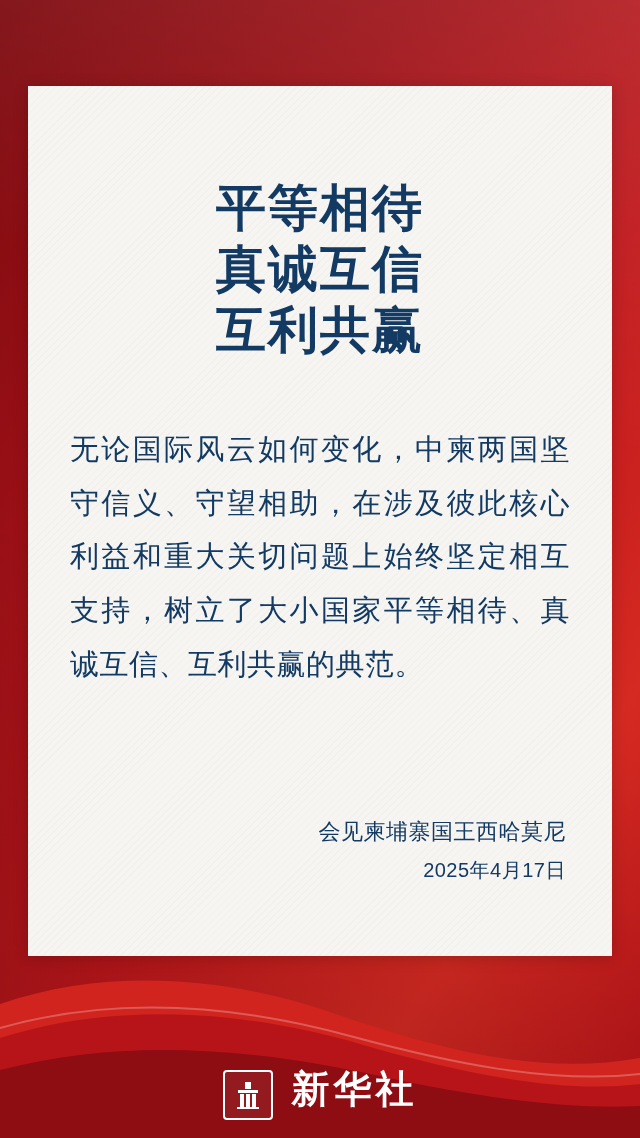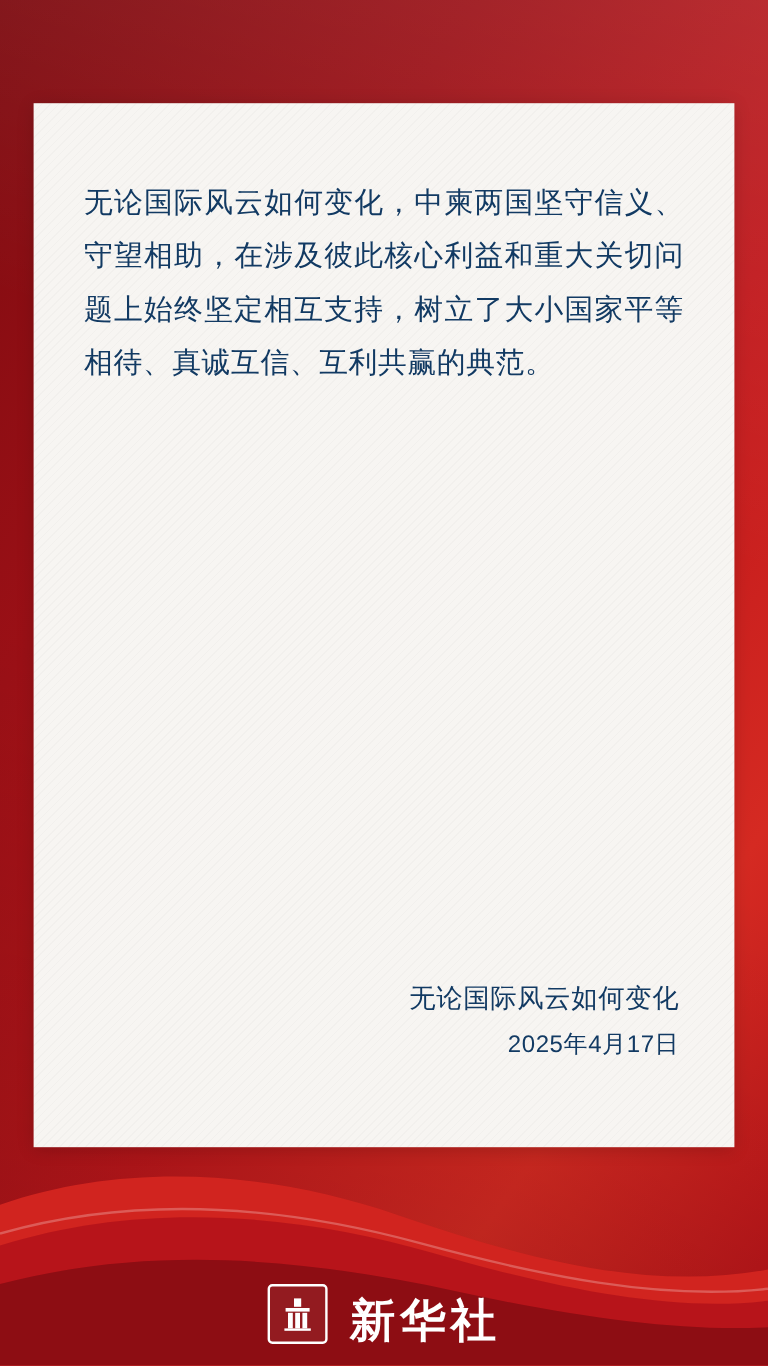--- a/index.html
+++ b/index.html
@@ -55,21 +55,21 @@
     font-size: 50px;
     line-height: 1.22;
     letter-spacing: 2px;
   }
   .headline .line { display: block; }
 
   .body-text {
     margin: 0;
     padding: 62px 42px 0 42px;
     color: #123a63;
-    font-size: 24px;
+    font-size: 29px;
     line-height: 1.85;
     text-align: justify;
     text-justify: inter-ideograph;
     letter-spacing: 0.5px;
   }
 
   .attribution {
     position: absolute;
     right: 46px;
     bottom: 72px;
@@ -101,21 +101,21 @@
     height: 230px;
   }
 
   
   .logo {
     position: absolute;
     left: 0;
     right: 0;
     bottom: 18px;
     display: flex;
-    align-items: flex-end;
+    align-items: flex-start;
     justify-content: center;
     gap: 19px;
   }
   .logo-mark {
     width: 46px;
     height: 46px;
     border: 2px solid #ffffff;
     border-radius: 4px;
     display: flex;
     align-items: center;
@@ -132,25 +132,30 @@
 </style>
 </head>
 <body>
 
 <div id="poster">
 
   <div class="bg-sheen"></div>
 
   <div class="card">
 
+    <h1 class="headline">
+      <span class="line">平等相待</span>
+      <span class="line">真诚互信</span>
+      <span class="line">互利共赢</span>
+    </h1>
 
     <p class="body-text">无论国际风云如何变化，中柬两国坚守信义、守望相助，在涉及彼此核心利益和重大关切问题上始终坚定相互支持，树立了大小国家平等相待、真诚互信、互利共赢的典范。</p>
 
     <div class="attribution">
-      <div class="attrib-event">无论国际风云如何变化</div>
+      <div class="attrib-event">会见柬埔寨国王西哈莫尼</div>
       <div class="attrib-date">2025年4月17日</div>
     </div>
 
   </div>
 
   <svg class="waves" viewBox="0 0 640 230" preserveAspectRatio="none">
     <path d="M0,96 C110,58 230,70 330,104 C440,142 540,168 640,150 L640,230 L0,230 Z" fill="#d1241f"></path>
     <path d="M0,130 C120,92 250,104 360,136 C460,165 560,186 640,176 L640,230 L0,230 Z" fill="#b4131a" opacity="0.92"></path>
     <path d="M0,162 C130,128 260,142 380,168 C480,190 570,202 640,198 L640,230 L0,230 Z" fill="#8d0d13"></path>
     <path d="M0,120 C120,86 240,98 350,128 C450,155 550,176 640,166" fill="none" stroke="#ffffff" stroke-opacity="0.25" stroke-width="2"></path>

